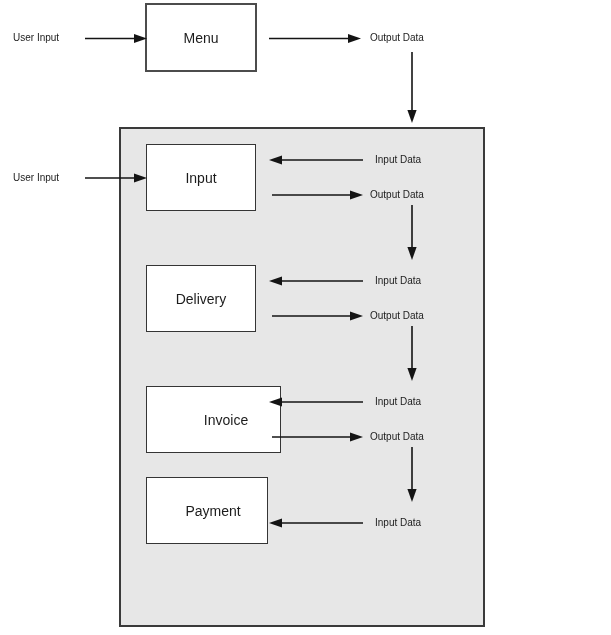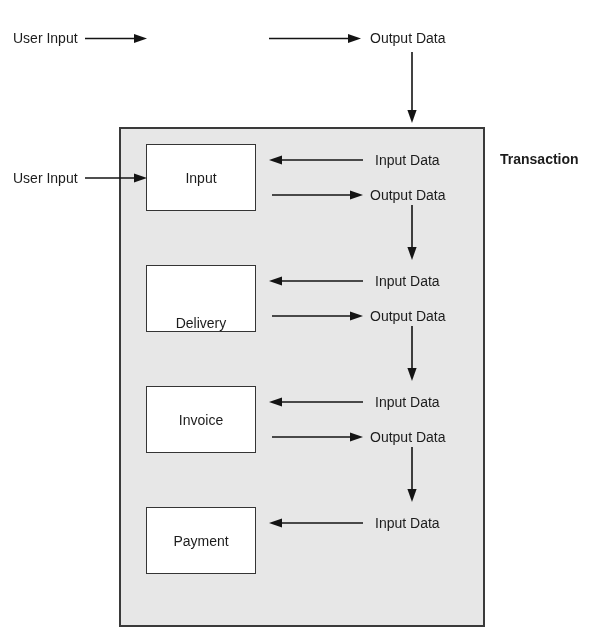--- a/index.html
+++ b/index.html
@@ -16,21 +16,21 @@
     position: absolute;
     left: 0; top: 0;
     width: 611px; height: 635px;
     z-index: 3;
     pointer-events: none;
   }
   .arrow-layer line { stroke: #141414; stroke-width: 1.6; }
   .arrow-layer polygon { fill: #141414; stroke: none; }
   .label {
     position: absolute;
-    font-size: 14px;
+    font-size: 10px;
     line-height: 16px;
     white-space: nowrap;
     z-index: 2;
   }
   .container-box {
     position: absolute;
     left: 119px; top: 127px;
     width: 362px; height: 496px;
     background: #e7e7e7;
     border: 2px solid #3a3a3a;
@@ -42,23 +42,23 @@
     background: #ffffff;
     display: flex;
     align-items: center;
     justify-content: center;
     font-size: 14px;
     z-index: 2;
   }
   .menu-box  { left: 145px; top: 3px;  border: 2px solid #4c4c4c; }
   .activity  { left: 146px; border: 1.5px solid #353535; }
   .act-0 { top: 144px; }
-  .act-1 { top: 265px; align-items: flex-end; }
-  .act-2 { top: 386px; }
-  .act-3 { top: 507px; }
+  .act-1 { top: 265px; }
+  .act-2 { top: 386px; padding-left: 25px; }
+  .act-3 { top: 477px; padding-left: 12px; }
   .annotation {
     position: absolute;
     left: 500px;
     z-index: 2;
     font-size: 14px;
   }
   .annotation-title { top: 150px; font-weight: bold; line-height: 19px; }
   .annotation-note  { top: 210px; line-height: 17px; }
   .annotation div { white-space: nowrap; }
 </style>
@@ -136,20 +136,23 @@
       <polygon points="412,502 407.4,489 416.6,489"></polygon>
     </g>
 
     <g>
       <line x1="282" y1="523" x2="363" y2="523"></line>
       <polygon points="269,523 282,518.4 282,527.6"></polygon>
     </g>
   </svg>
 
   <div class="label" style="left:13px; top:30px;">User Input</div>
+  <div class="node-box menu-box">
+    <span>Menu</span>
+  </div>
   <div class="label" style="left:370px; top:30px;">Output Data</div>
 
   <div class="label" style="left:13px; top:170px;">User Input</div>
   <div class="node-box activity act-0">
     <span>Input</span>
   </div>
   <div class="label" style="left:375px; top:152px;">Input Data</div>
   <div class="label" style="left:370px; top:187px;">Output Data</div>
 
   <div class="node-box activity act-1">
@@ -163,16 +166,15 @@
   </div>
   <div class="label" style="left:375px; top:394px;">Input Data</div>
   <div class="label" style="left:370px; top:429px;">Output Data</div>
 
   <div class="node-box activity act-3">
     <span>Payment</span>
   </div>
   <div class="label" style="left:375px; top:515px;">Input Data</div>
 
   <div class="annotation annotation-title">
-    <div>Transaction</div>
   </div>
 
 </div>
 
 </body></html>

